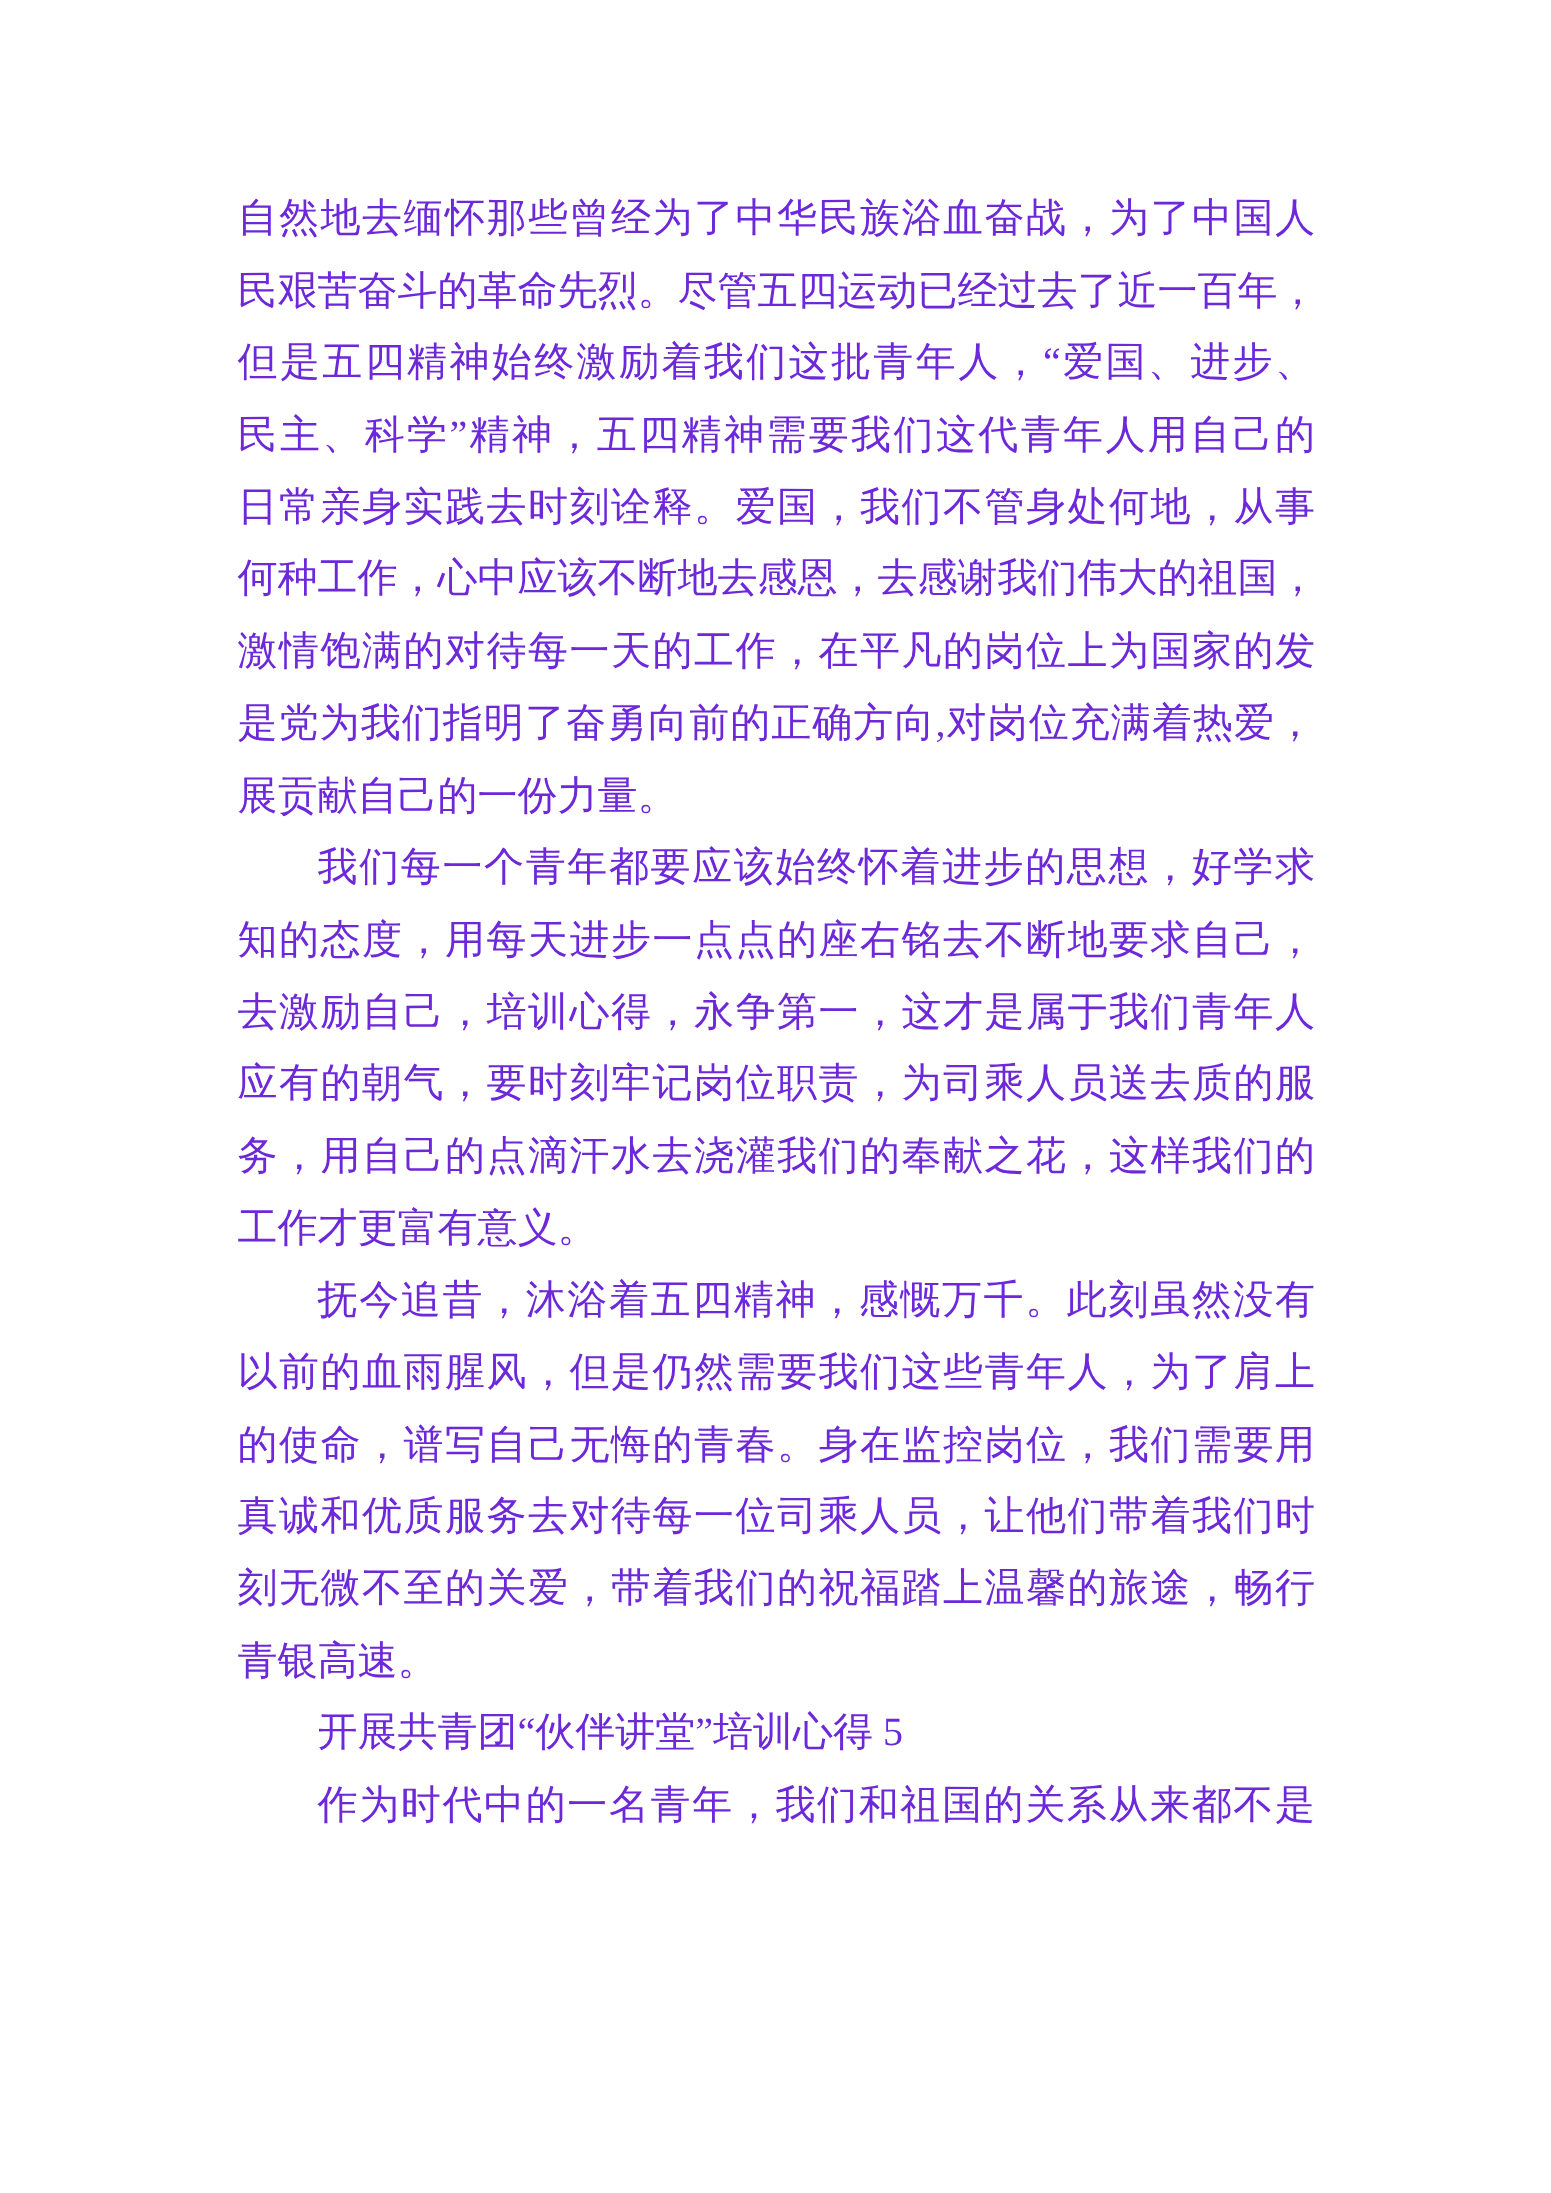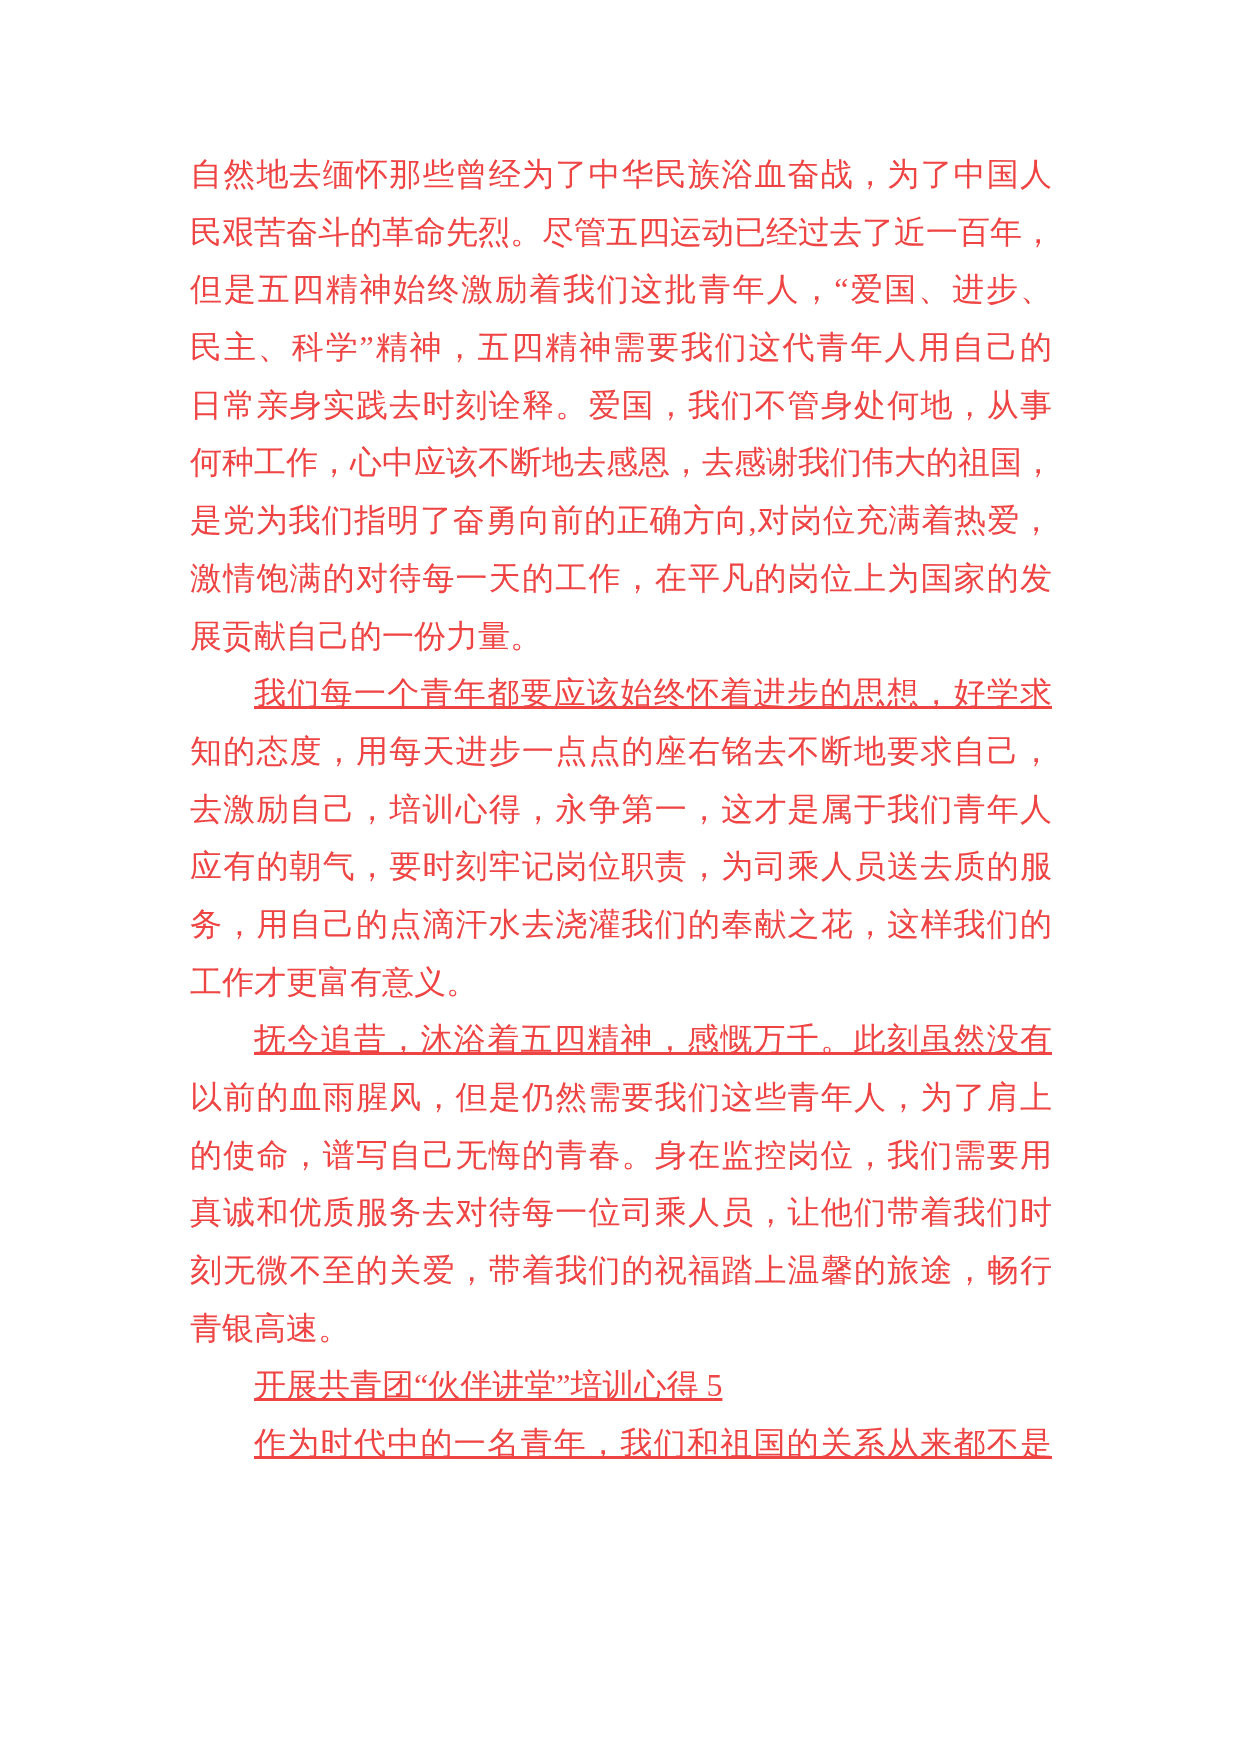--- a/index.html
+++ b/index.html
@@ -7,21 +7,21 @@
     padding: 0;
     background: #ffffff;
   }
   .page {
     position: relative;
     width: 1241px;
     height: 1754px;
     background: #ffffff;
     overflow: hidden;
     font-family: "Liberation Serif", "DejaVu Serif", serif;
-    color: #ef4444;
+    color: #6d28d9;
   }
   .text-block {
     position: absolute;
     left: 190px;
     top: 146px;
     width: 862px;
     font-size: 32px;
     line-height: 57.7px;
     letter-spacing: 0;
   }
@@ -33,37 +33,36 @@
     height: 57.7px;
     overflow: visible;
   }
   .ln.last {
     text-align: center;
     text-align-last: left;
   }
   .ln.ind {
     padding-left: 64px;
     width: 798px;
-    text-decoration: underline;
   }
 </style>
 </head>
 <body>
 
 <div class="page">
   <div class="text-block">
 
     <div class="ln">自然地去缅怀那些曾经为了中华民族浴血奋战，为了中国人</div>
     <div class="ln">民艰苦奋斗的革命先烈。尽管五四运动已经过去了近一百年，</div>
     <div class="ln">但是五四精神始终激励着我们这批青年人，“爱国、进步、</div>
     <div class="ln">民主、科学”精神，五四精神需要我们这代青年人用自己的</div>
     <div class="ln">日常亲身实践去时刻诠释。爱国，我们不管身处何地，从事</div>
     <div class="ln">何种工作，心中应该不断地去感恩，去感谢我们伟大的祖国，</div>
+    <div class="ln">激情饱满的对待每一天的工作，在平凡的岗位上为国家的发</div>
     <div class="ln">是党为我们指明了奋勇向前的正确方向,对岗位充满着热爱，</div>
-    <div class="ln">激情饱满的对待每一天的工作，在平凡的岗位上为国家的发</div>
     <div class="ln last">展贡献自己的一份力量。</div>
 
     <div class="ln ind">我们每一个青年都要应该始终怀着进步的思想，好学求</div>
     <div class="ln">知的态度，用每天进步一点点的座右铭去不断地要求自己，</div>
     <div class="ln">去激励自己，培训心得，永争第一，这才是属于我们青年人</div>
     <div class="ln">应有的朝气，要时刻牢记岗位职责，为司乘人员送去质的服</div>
     <div class="ln">务，用自己的点滴汗水去浇灌我们的奉献之花，这样我们的</div>
     <div class="ln last">工作才更富有意义。</div>
 
     <div class="ln ind">抚今追昔，沐浴着五四精神，感慨万千。此刻虽然没有</div>

